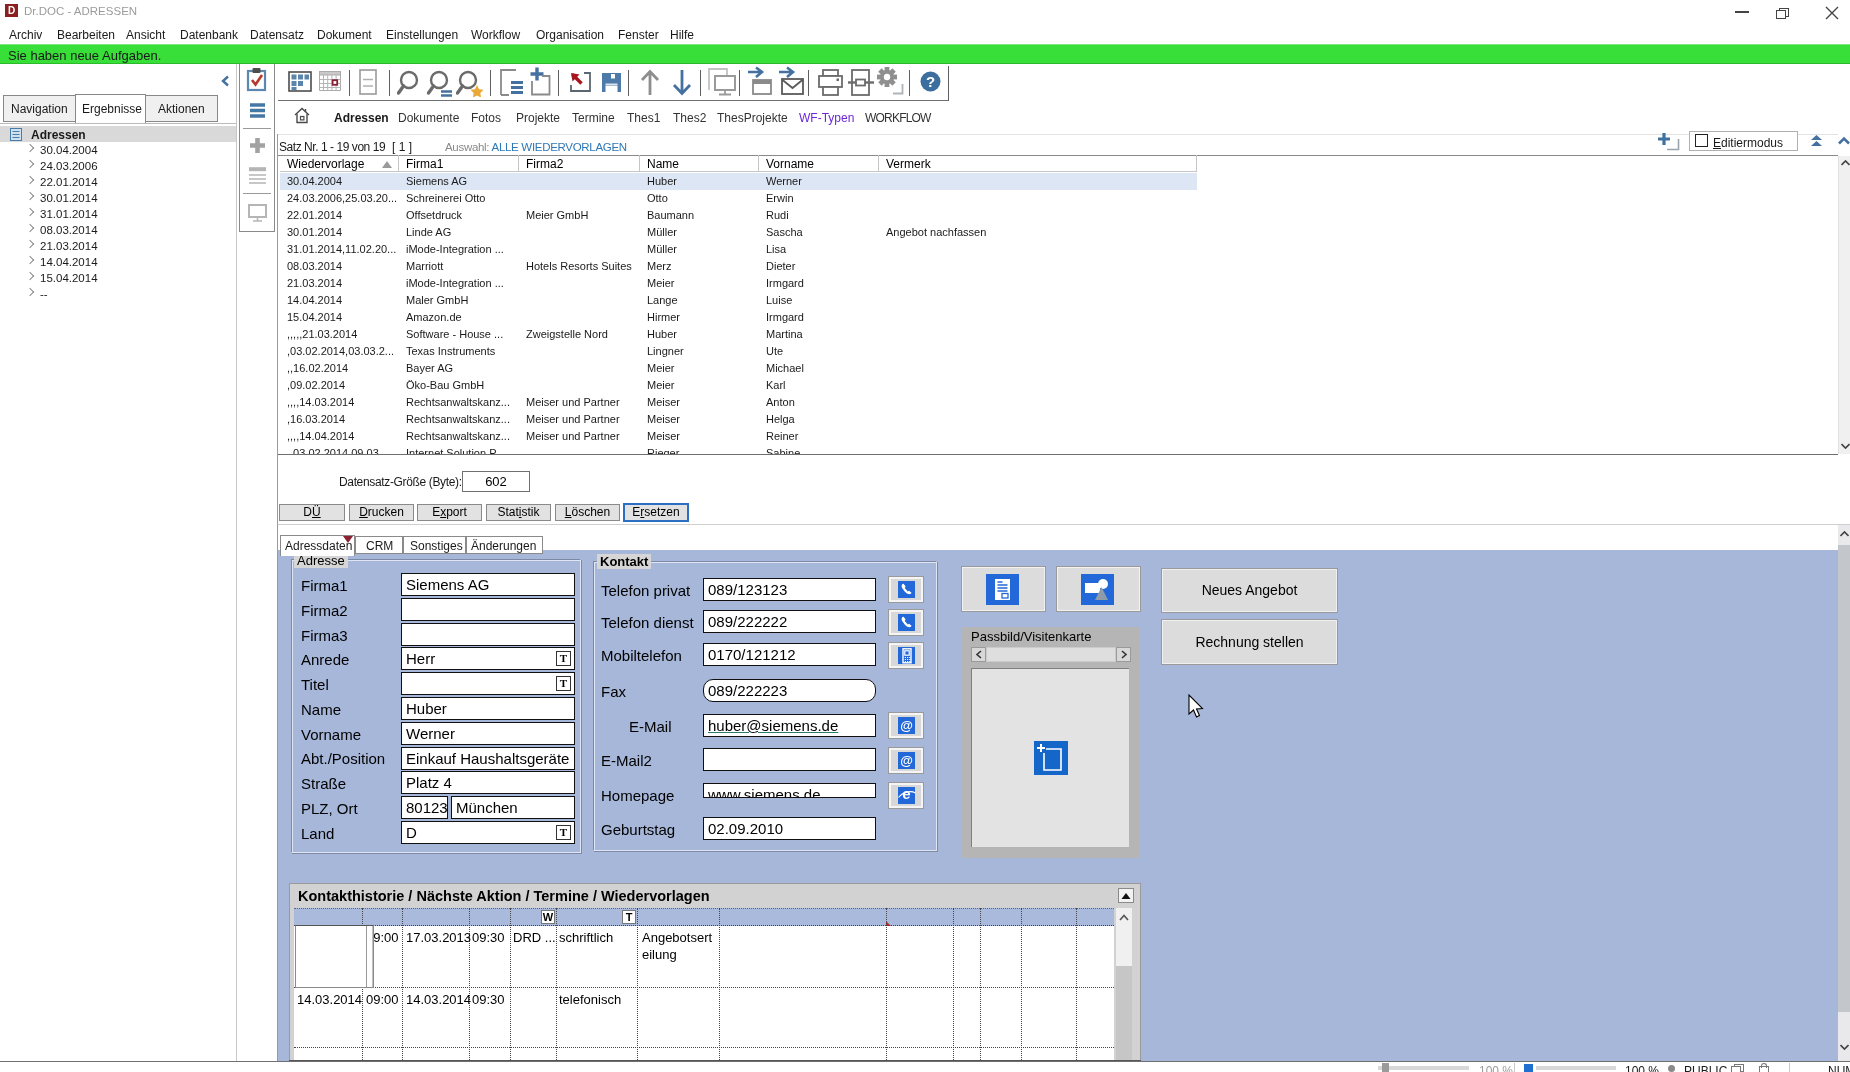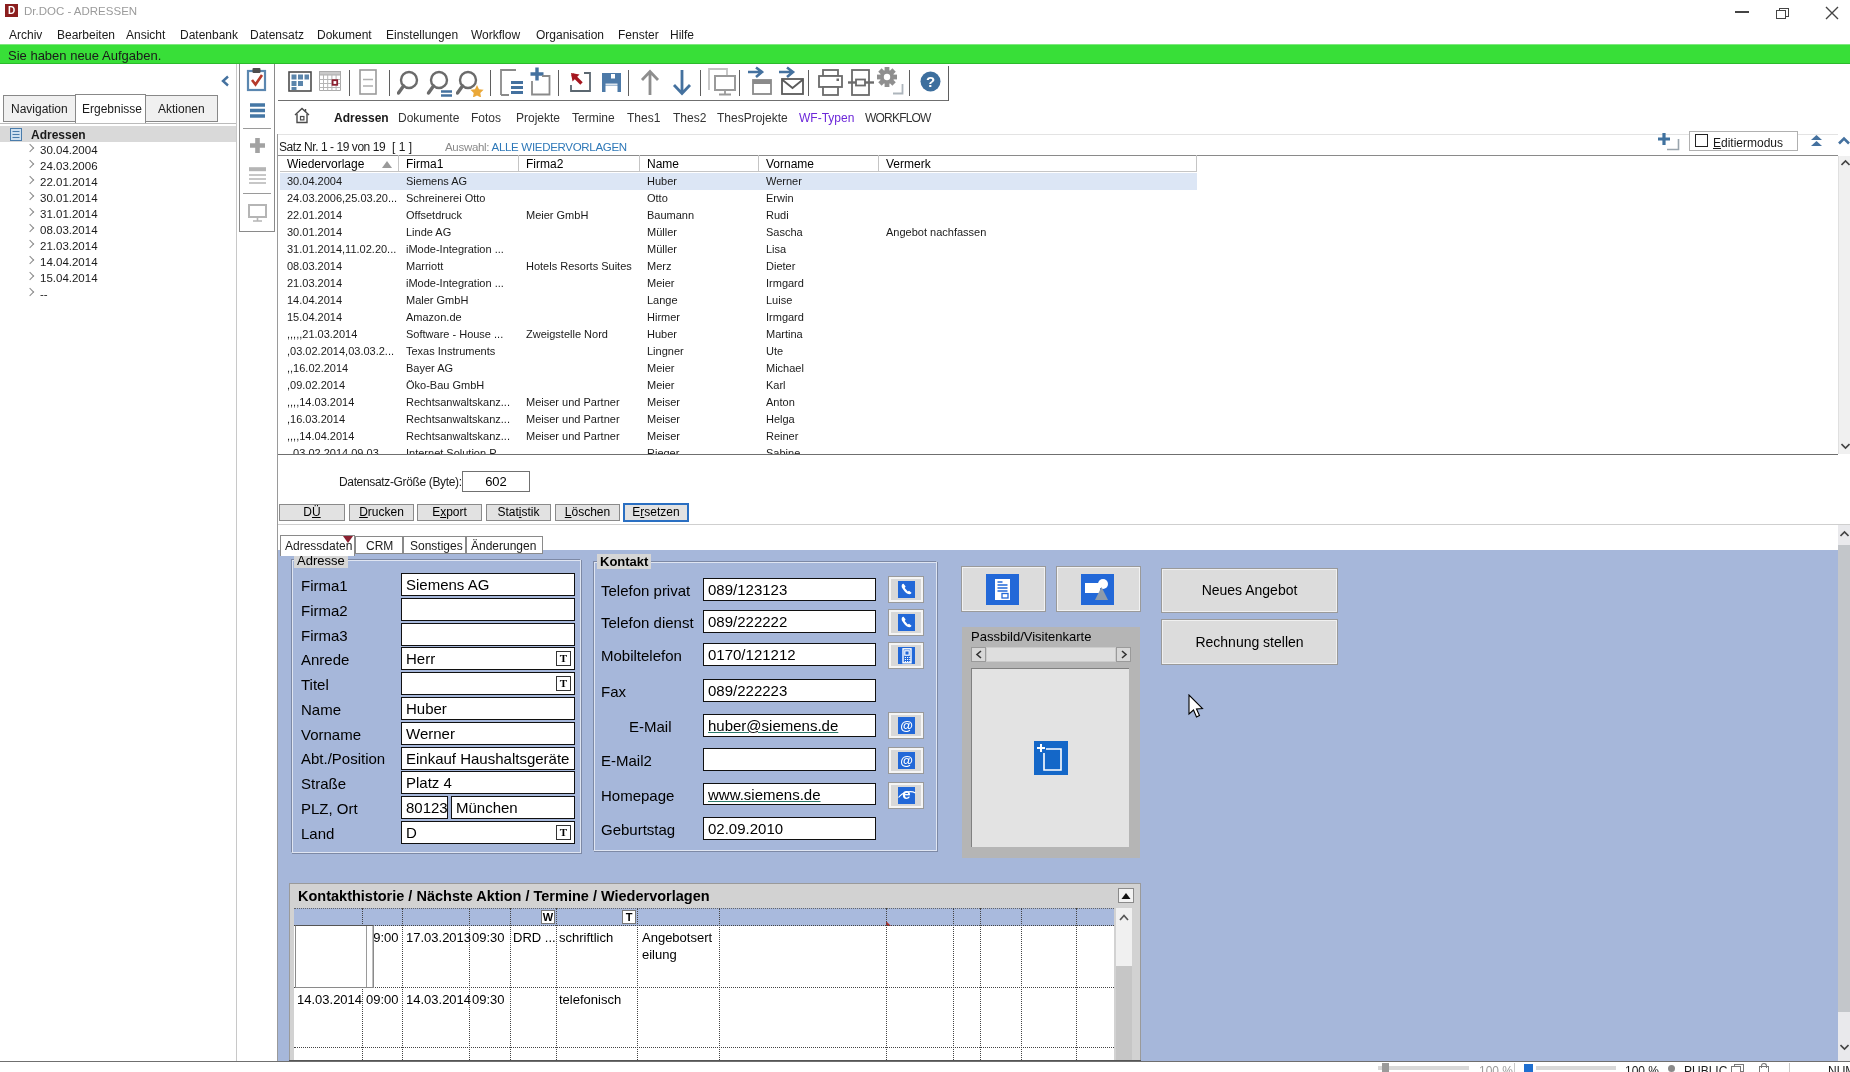--- a/index.html
+++ b/index.html
@@ -516,24 +516,24 @@
 <div class="ab flabel" style="left:601px;top:614px;">Telefon dienst</div>
 <div class="ab flabel" style="left:601px;top:647px;">Mobiltelefon</div>
 <div class="ab flabel" style="left:601px;top:683px;">Fax</div>
 <div class="ab flabel" style="left:601px;top:718px;margin-left:28px;">E-Mail</div>
 <div class="ab flabel" style="left:601px;top:752px;">E-Mail2</div>
 <div class="ab flabel" style="left:601px;top:787px;">Homepage</div>
 <div class="ab flabel" style="left:601px;top:821px;">Geburtstag</div>
 <div class="ab finput" style="left:703px;top:578px;width:173px;height:23px;">089/123123</div>
 <div class="ab finput" style="left:703px;top:610px;width:173px;height:23px;">089/222222</div>
 <div class="ab finput" style="left:703px;top:643px;width:173px;height:23px;">0170/121212</div>
-<div class="ab finput" style="left:703px;top:679px;width:173px;height:23px;">089/222223</div>
+<div class="ab finput" style="left:703px;top:679px;width:173px;height:23px;border-radius:10px;">089/222223</div>
 <div class="ab finput" style="left:703px;top:714px;width:173px;height:23px;"><span style="text-decoration:underline;text-decoration-color:#2a7a6a;">huber@siemens.de</span></div>
 <div class="ab finput" style="left:703px;top:748px;width:173px;height:23px;"></div>
-<div class="ab finput" style="left:703px;top:783px;width:173px;height:22px;"><span style="text-decoration:underline;text-decoration-color:#2a7a6a;">www.siemens.de</span></div>
+<div class="ab finput" style="left:703px;top:783px;width:173px;height:15px;"><span style="text-decoration:underline;text-decoration-color:#2a7a6a;">www.siemens.de</span></div>
 <div class="ab finput" style="left:703px;top:817px;width:173px;height:23px;">02.09.2010</div>
 
 <div class="ab icobtn" style="left:889px;top:577px;">
         <div class="bsq"></div>
  <svg class="ab" style="left:9px;top:4px;" width="13" height="13">
           <path d="M2.5 1 C1.5 2 1.5 3.2 2 4.7 L4.5 8.2 C6 10 8 11.2 9.5 11.2 C10.6 11.2 11.3 10.6 11.5 9.8 L9 7.7 L7.8 8.5 L4.7 4.9 L5.6 3.5 L3.6 0.8 Z" fill="#fff"></path>
         </svg>
 </div>
 <div class="ab icobtn" style="left:889px;top:610px;">
         <div class="bsq"></div>

